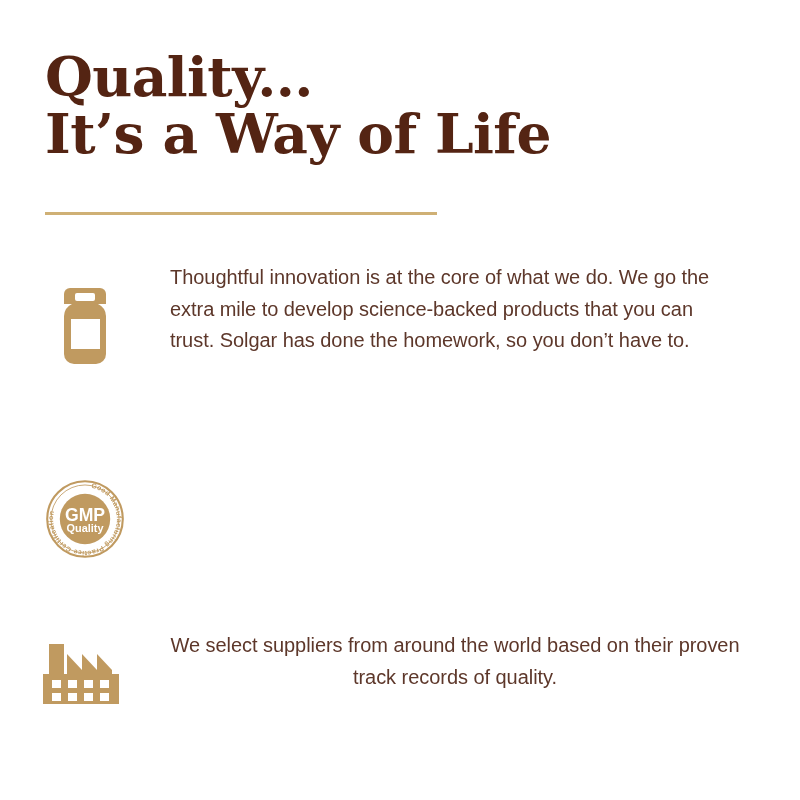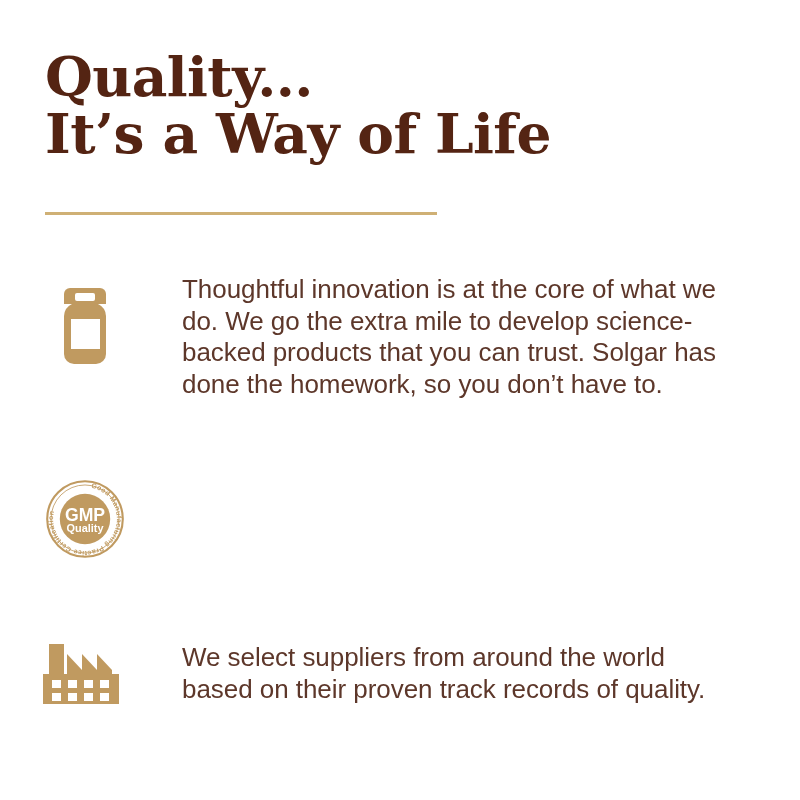--- a/index.html
+++ b/index.html
@@ -56,45 +56,45 @@
     width: 800px;
   }
   .feature-row {
     position: relative;
     display: flex;
     align-items: flex-start;
     margin-bottom: 0;
   }
   .row-1 { height: 190px; }
   .row-2 { height: 178px; }
-  .row-3 { height: 120px; }
+  .row-3 { height: 120px; text-align: center; }
 
   .icon-cell {
     width: 170px;
     flex: 0 0 170px;
     display: flex;
     justify-content: center;
     align-items: flex-start;
     padding-top: 0;
   }
   .row-1 .icon-cell { padding-top: 24px; }
   .row-2 .icon-cell { padding-top: 25px; }
   .row-3 .icon-cell { padding-top: 14px; }
 
   .text-cell {
     flex: 1 1 auto;
     padding-right: 60px;
   }
   .feature-text {
     font-family: "Liberation Sans", sans-serif;
-    font-size: 26px;
+    font-size: 20px;
     line-height: 31.5px;
     color: #5d372a;
     letter-spacing: -0.05px;
-    margin: 12px;
+    margin: 0;
   }
 
   
   .icon-svg { display: block; }
 </style>
 </head>
 <body>
 
 <div class="page">
 

